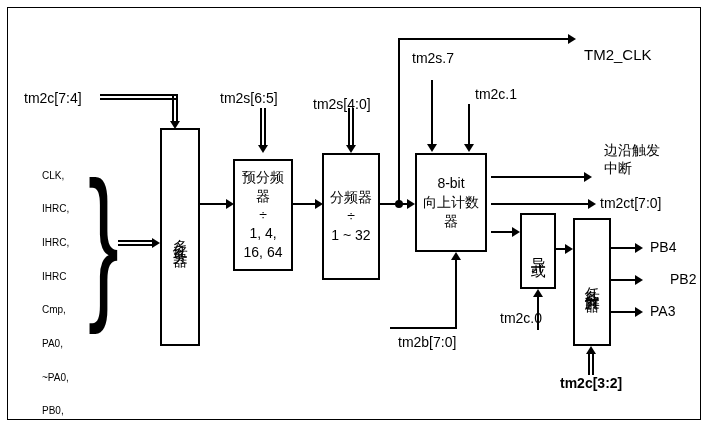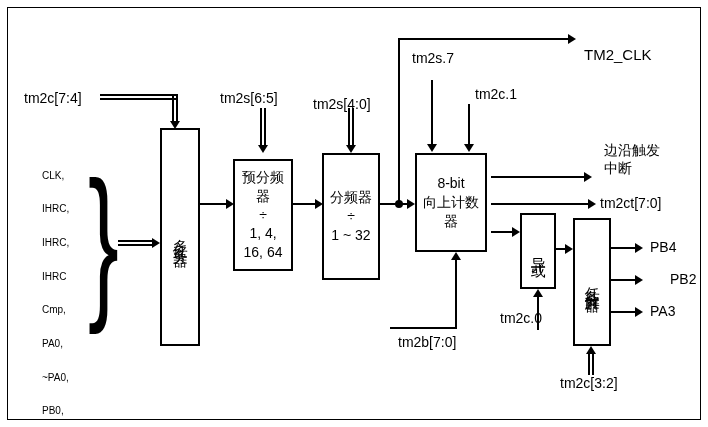--- a/index.html
+++ b/index.html
@@ -139,21 +139,21 @@
   <div class="lbl" style="left:650px;top:239px;">PB4</div>
 
   <div class="hline" style="left:611px;top:279px;width:26px;"></div>
   <div class="arr-r" style="left:635px;top:275px;"></div>
   <div class="lbl" style="left:670px;top:271px;">PB2</div>
 
   <div class="hline" style="left:611px;top:311px;width:26px;"></div>
   <div class="arr-r" style="left:635px;top:307px;"></div>
   <div class="lbl" style="left:650px;top:303px;">PA3</div>
 
-  <div class="lbl" style="left:560px;top:375px;">tm2c[3:2]</div>
+  <div class="lbl" style="left:560px;top:375px;font-weight:bold;">tm2c[3:2]</div>
   <div class="dvline" style="left:588px;top:353px;height:22px;"></div>
   <div class="arr-u" style="left:586px;top:346px;"></div>
 
   <div class="hline" style="left:390px;top:327px;width:67px;"></div>
   <div class="vline" style="left:455px;top:260px;height:69px;"></div>
   <div class="arr-u" style="left:451px;top:252px;"></div>
   <div class="lbl" style="left:398px;top:334px;">tm2b[7:0]</div>
 </div>
 
 </body></html>

